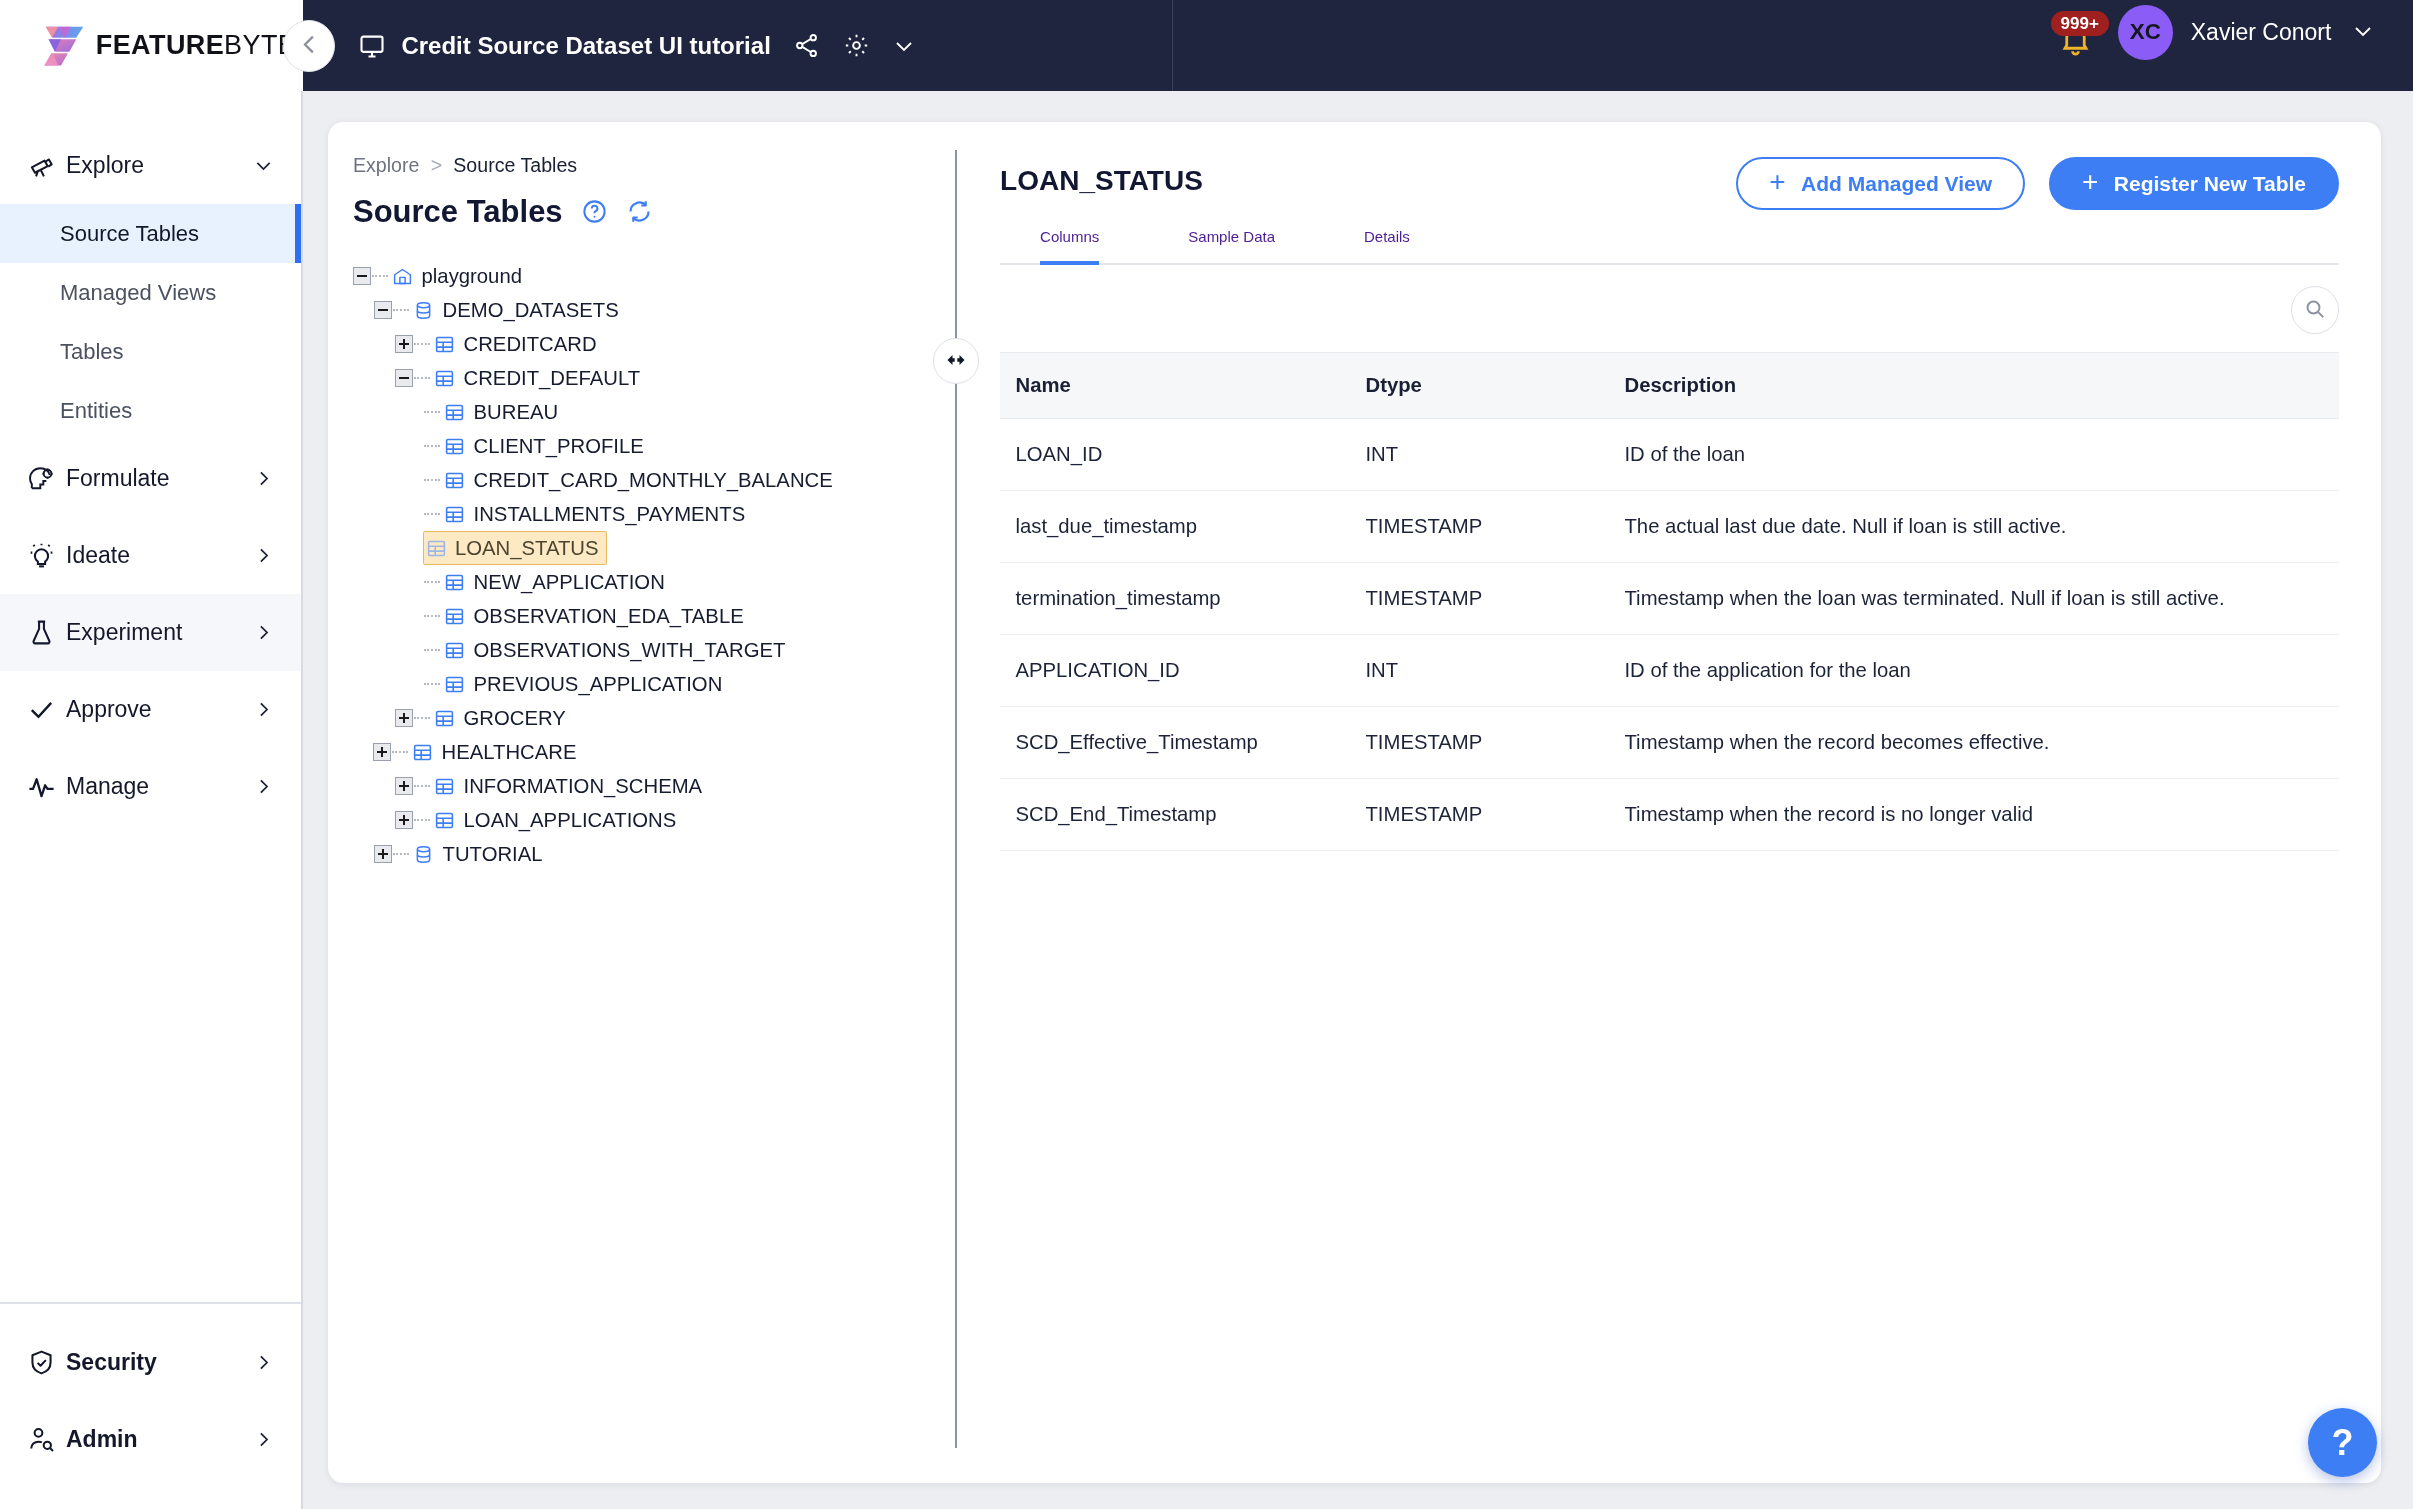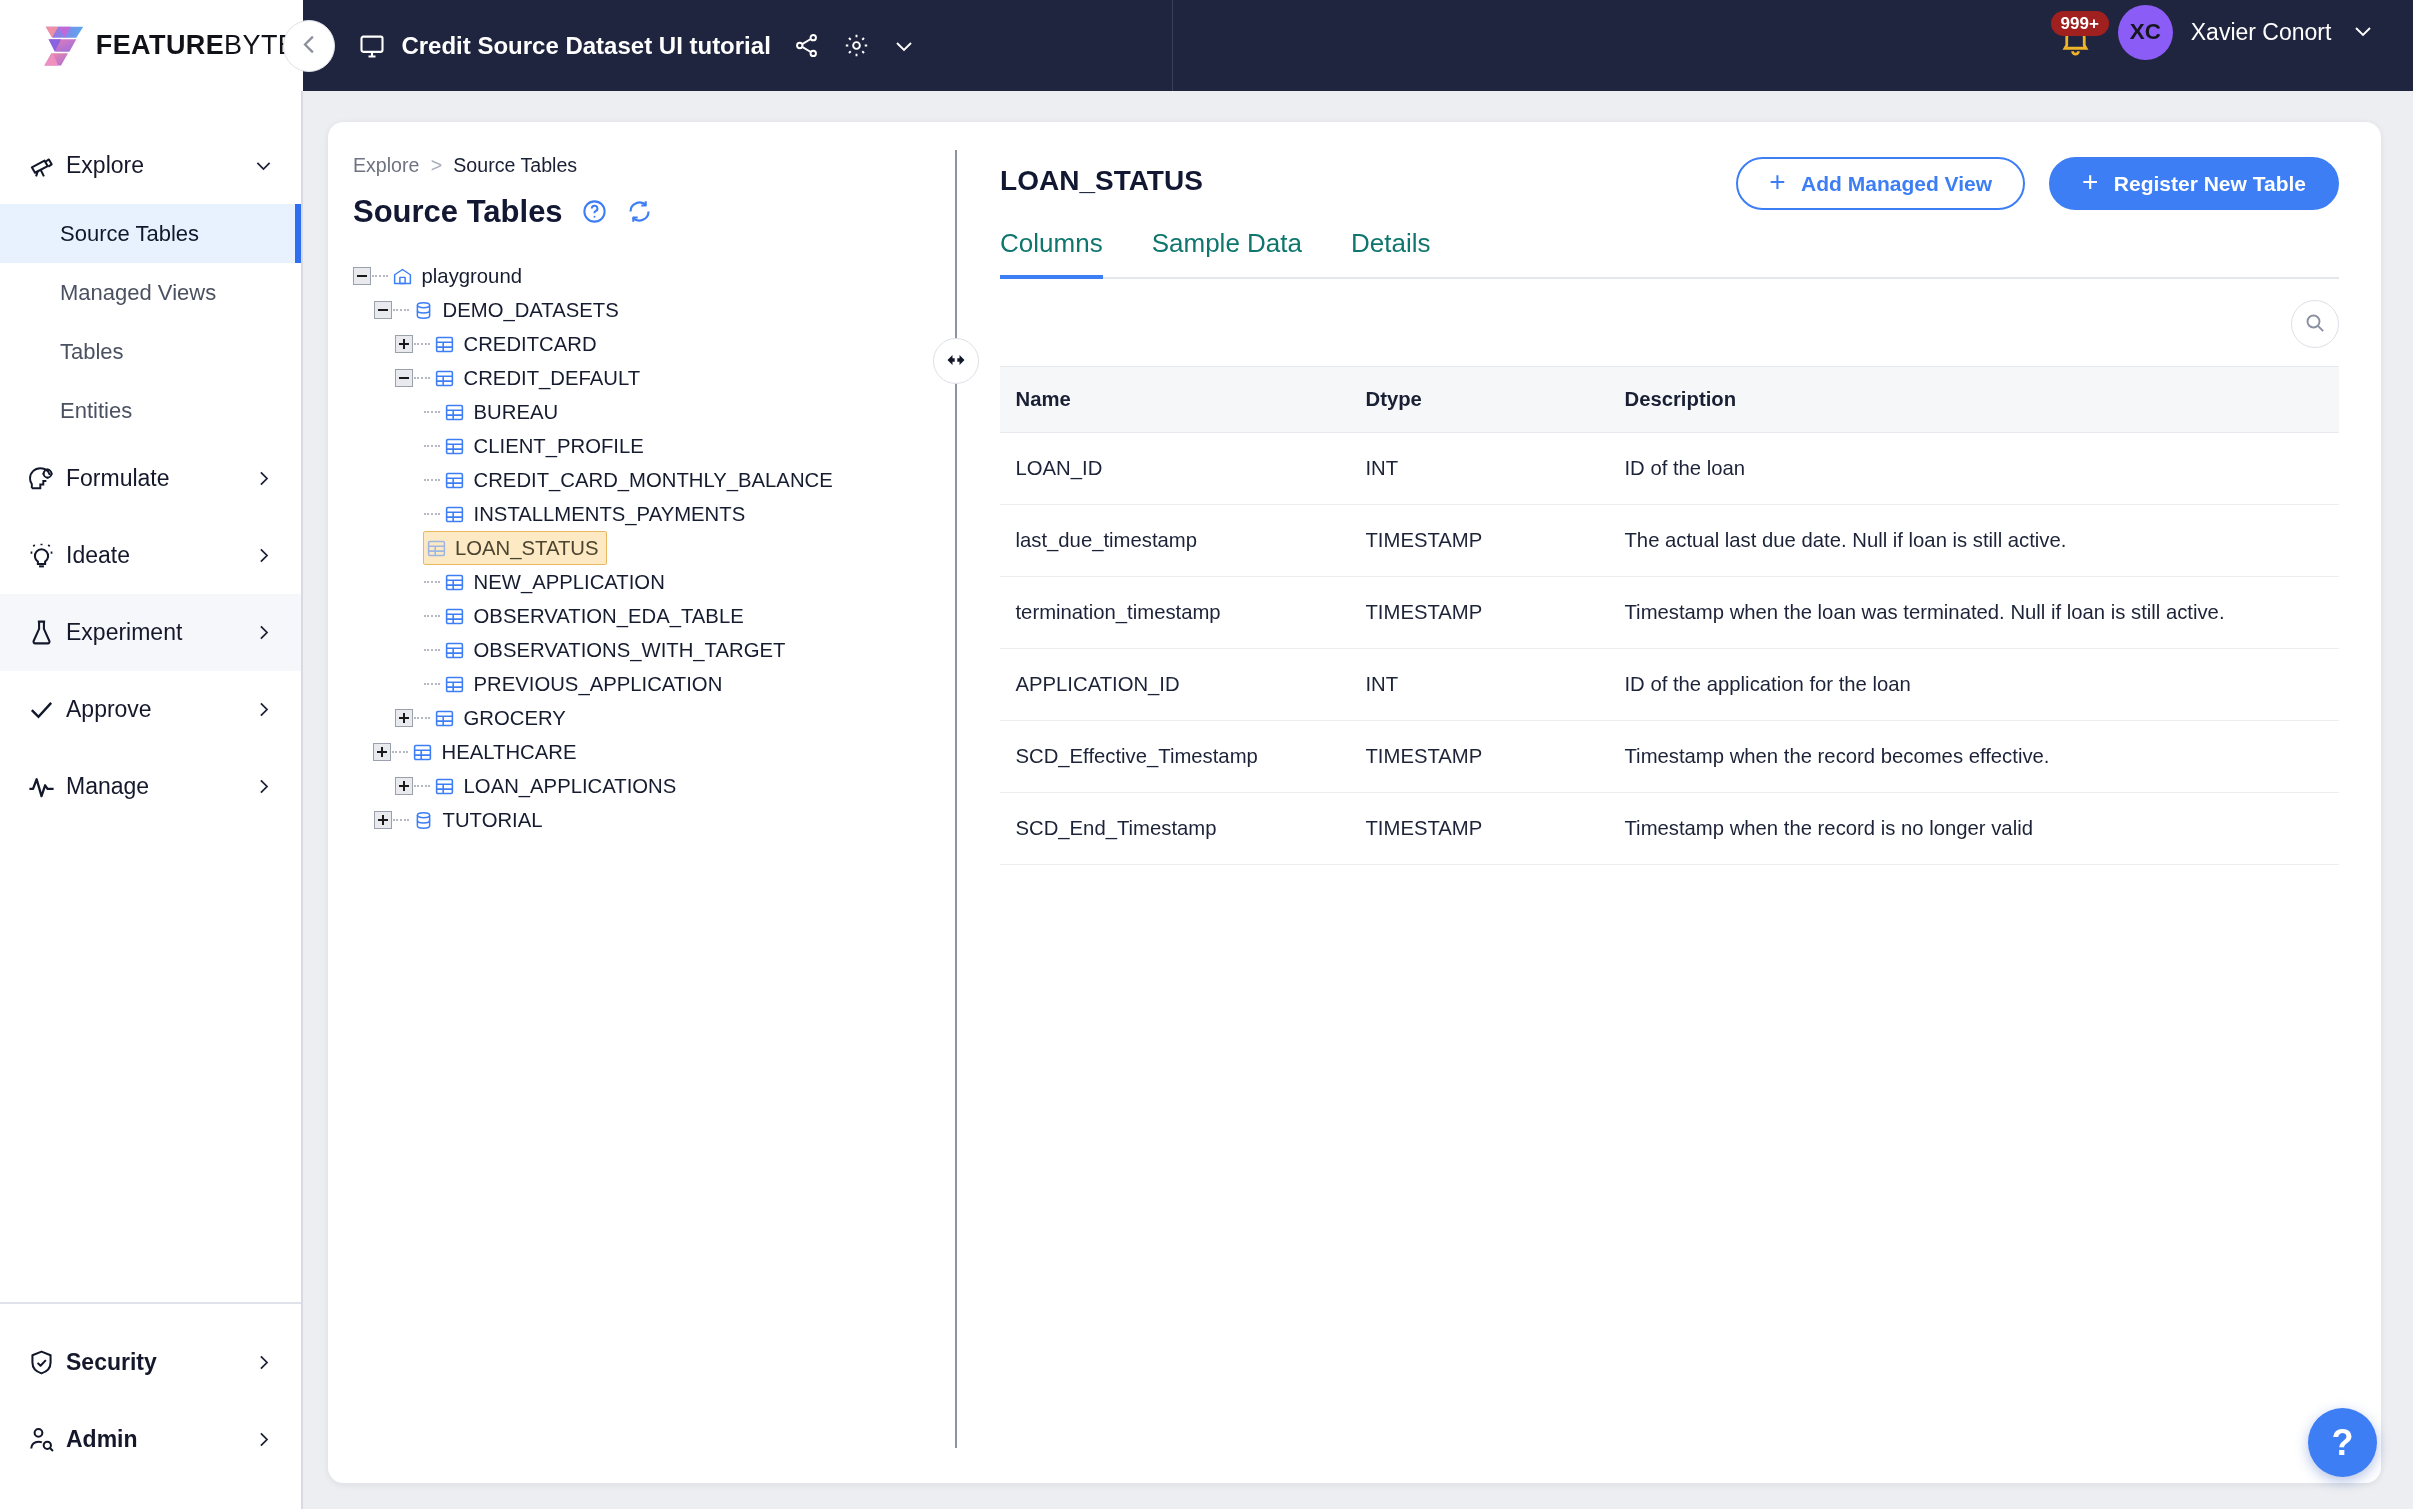--- a/index.html
+++ b/index.html
@@ -122,22 +122,22 @@
     display: flex; align-items: center; gap: 15.4px; border-radius: 31px;
     font-size: 21px; font-weight: 600; cursor: pointer; white-space: nowrap;
     padding: 0 31px; height: 53px;
   }
   .btn-outline { background: #fff; border: 2.1px solid #3d7ef5; color: #3d7ef5; }
   .btn-solid { background: #3d7ef5; border: 2.1px solid #3d7ef5; color: #fff; }
   .plus-g { font-size: 28px; font-weight: 400; line-height: 0; margin-top: -2.1px; }
 
   .tabs { display: flex; gap: 0; margin-top: 31px; border-bottom: 2.1px solid #e3e6ea; }
   .tab {
-    font-size: 26px; color: #0f766e; padding: 0 0 18px; margin-right: 49px;
-    cursor: pointer; position: relative;
+    font-size: 15px; color: #4c1d95; padding: 0 0 18px; margin-right: 49px;
+    cursor: pointer; position: relative; margin-left: 40px;
   }
   .tab.active::after {
     content: ""; position: absolute; left: 0; right: 0; bottom: -2.1px; height: 4.9px; background: #3d7ef5;
   }
   .search-row { display: flex; justify-content: flex-end; padding: 21px 0 18px; }
   .search-btn {
     width: 48px; height: 48px; border-radius: 50%; border: 1.4px solid #dde0e6;
     background: #fff; display: flex; align-items: center; justify-content: center; cursor: pointer;
   }
   table.cols { width: 100%; border-collapse: collapse; }
@@ -584,20 +584,31 @@
           <div class="tnode" style="margin-left:20px">
             <span class="tbox plus"></span>
             <span class="tdash"></span>
             <span class="ticon">
               <svg width="21" height="21" viewBox="0 0 24 24" fill="none" stroke="#3d7ef5" stroke-width="1.8">
                   <rect x="3" y="4" width="18" height="16" rx="1.4"></rect>
                   <path d="M3 9.5h18M10.5 9.5V20M3 15h18"></path>
                 </svg>
             </span>
             <span class="tlabel">HEALTHCARE</span>
+          </div>
+          <div class="tnode" style="margin-left:42px">
+            <span class="tbox plus"></span>
+            <span class="tdash"></span>
+            <span class="ticon">
+              <svg width="21" height="21" viewBox="0 0 24 24" fill="none" stroke="#3d7ef5" stroke-width="1.8">
+                  <rect x="3" y="4" width="18" height="16" rx="1.4"></rect>
+                  <path d="M3 9.5h18M10.5 9.5V20M3 15h18"></path>
+                </svg>
+            </span>
+            <span class="tlabel">INFORMATION_SCHEMA</span>
           </div>
           <div class="tnode" style="margin-left:42px">
             <span class="tbox plus"></span>
             <span class="tdash"></span>
             <span class="ticon">
               <svg width="21" height="21" viewBox="0 0 24 24" fill="none" stroke="#3d7ef5" stroke-width="1.8">
                   <rect x="3" y="4" width="18" height="16" rx="1.4"></rect>
                   <path d="M3 9.5h18M10.5 9.5V20M3 15h18"></path>
                 </svg>
             </span>

